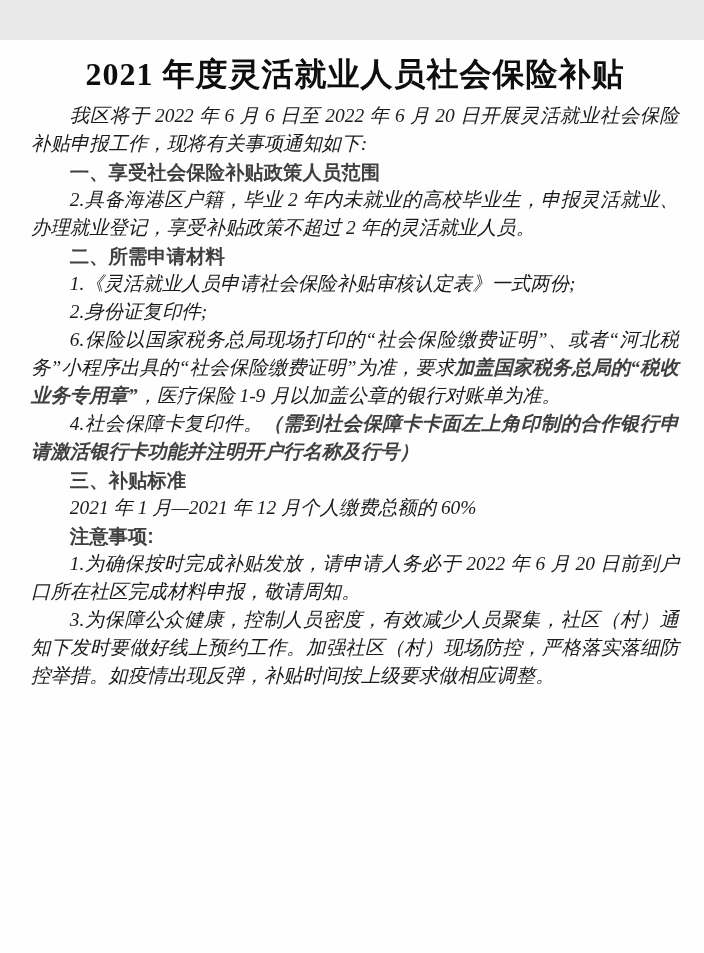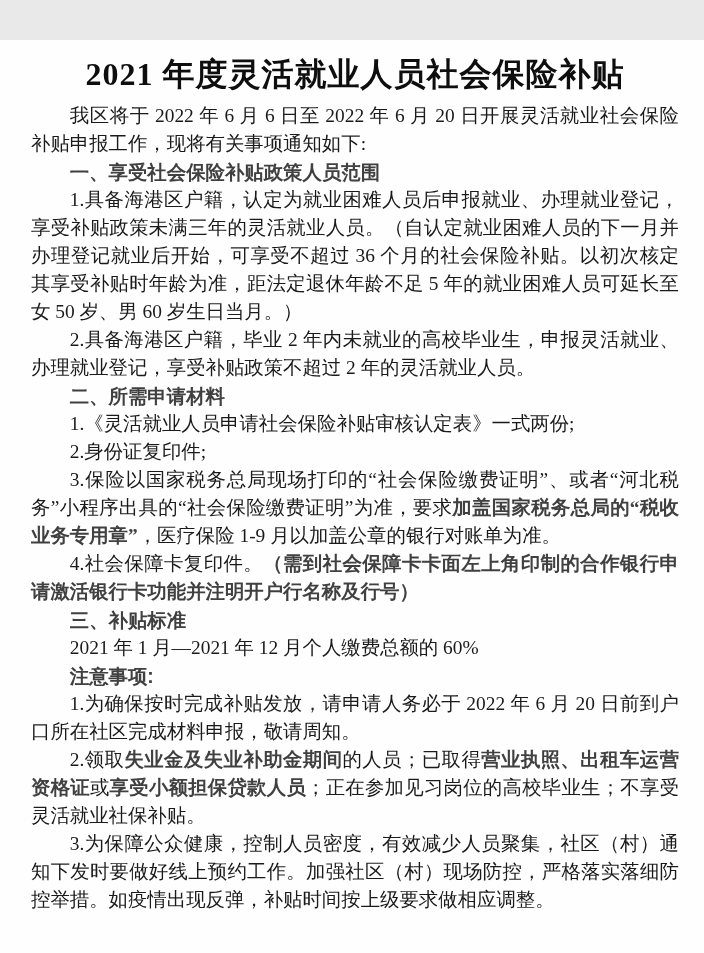--- a/index.html
+++ b/index.html
@@ -32,20 +32,21 @@
     margin: 0;
     font-size: 19.4px;
     line-height: 28px;
     text-align: justify;
     text-indent: 2em;
     word-break: break-all;
   }
   .blocks p.paragraph {
     font-family: "Liberation Serif", "DejaVu Serif", serif;
     color: #1a1a1a;
+    font-style: italic;
   }
   .blocks p.heading {
     font-family: "Liberation Sans", "DejaVu Sans", sans-serif;
     font-weight: bold;
     color: #0c0c0c;
   }
   .blocks p b { font-weight: bold; color: #404040; }
   
   .seal { position: absolute; left: 0; top: 0; width: 0; height: 0; }
   .seal-circle {
@@ -73,32 +74,30 @@
 
 <div class="page">
 
   <h1 class="title">
     <span>2021 年度灵活就业人员社会保险补贴</span><br>
   </h1>
 
   <div class="blocks">
       <p class="paragraph"><span>我区将于 2022 年 6 月 6 日至 2022 年 6 月 20 日开展灵活就业社会保险补贴申报工作，现将有关事项通知如下:</span></p>
       <p class="heading"><b>一、享受社会保险补贴政策人员范围</b></p>
-      <p class="paragraph"><span>1.具备海港区户籍，认定为就业困难人员后申报就业、办理就业登记，享受补贴政策未满三年的灵活就业人员。（自认定就业困难人员的下一月并办理登记就业后开始，可享受不超过 36 个月的社会保险补贴。以初次核定其享受补贴时年龄为准，距法定退休年龄不足 5 年的就业困难人员可延长至女 50 岁、男 60 岁生日当月。）</span></p>
       <p class="paragraph"><span>2.具备海港区户籍，毕业 2 年内未就业的高校毕业生，申报灵活就业、办理就业登记，享受补贴政策不超过 2 年的灵活就业人员。</span></p>
       <p class="heading"><b>二、所需申请材料</b></p>
       <p class="paragraph"><span>1.《灵活就业人员申请社会保险补贴审核认定表》一式两份;</span></p>
       <p class="paragraph"><span>2.身份证复印件;</span></p>
-      <p class="paragraph"><span>3.保险以国家税务总局现场打印的“社会保险缴费证明”、或者“河北税务”小程序出具的“社会保险缴费证明”为准，要求</span><b>加盖国家税务总局的“税收业务专用章”</b><span>，医疗保险 1-9 月以加盖公章的银行对账单为准。</span></p>
+      <p class="paragraph"><span>6.保险以国家税务总局现场打印的“社会保险缴费证明”、或者“河北税务”小程序出具的“社会保险缴费证明”为准，要求</span><b>加盖国家税务总局的“税收业务专用章”</b><span>，医疗保险 1-9 月以加盖公章的银行对账单为准。</span></p>
       <p class="paragraph"><span>4.社会保障卡复印件。</span><b>（需到社会保障卡卡面左上角印制的合作银行申请激活银行卡功能并注明开户行名称及行号）</b></p>
       <p class="heading"><b>三、补贴标准</b></p>
       <p class="paragraph"><span>2021 年 1 月—2021 年 12 月个人缴费总额的 60%</span></p>
       <p class="heading"><b>注意事项:</b></p>
       <p class="paragraph"><span>1.为确保按时完成补贴发放，请申请人务必于 2022 年 6 月 20 日前到户口所在社区完成材料申报，敬请周知。</span></p>
-      <p class="paragraph"><span>2.领取</span><b>失业金及失业补助金期间</b><span>的人员；已取得</span><b>营业执照、出租车运营资格证</b><span>或</span><b>享受小额担保贷款人员</b><span>；正在参加见习岗位的高校毕业生；不享受灵活就业社保补贴。</span></p>
       <p class="paragraph"><span>3.为保障公众健康，控制人员密度，有效减少人员聚集，社区（村）通知下发时要做好线上预约工作。加强社区（村）现场防控，严格落实落细防控举措。如疫情出现反弹，补贴时间按上级要求做相应调整。</span></p>
     </div>
 
   <div class="seal">
     <div class="seal-circle"></div>
     <span class="seal-char c0">人</span>
     <span class="seal-char c1">力</span>
     <span class="seal-char c2">资</span>
     <span class="seal-char c3">源</span>
   </div>

